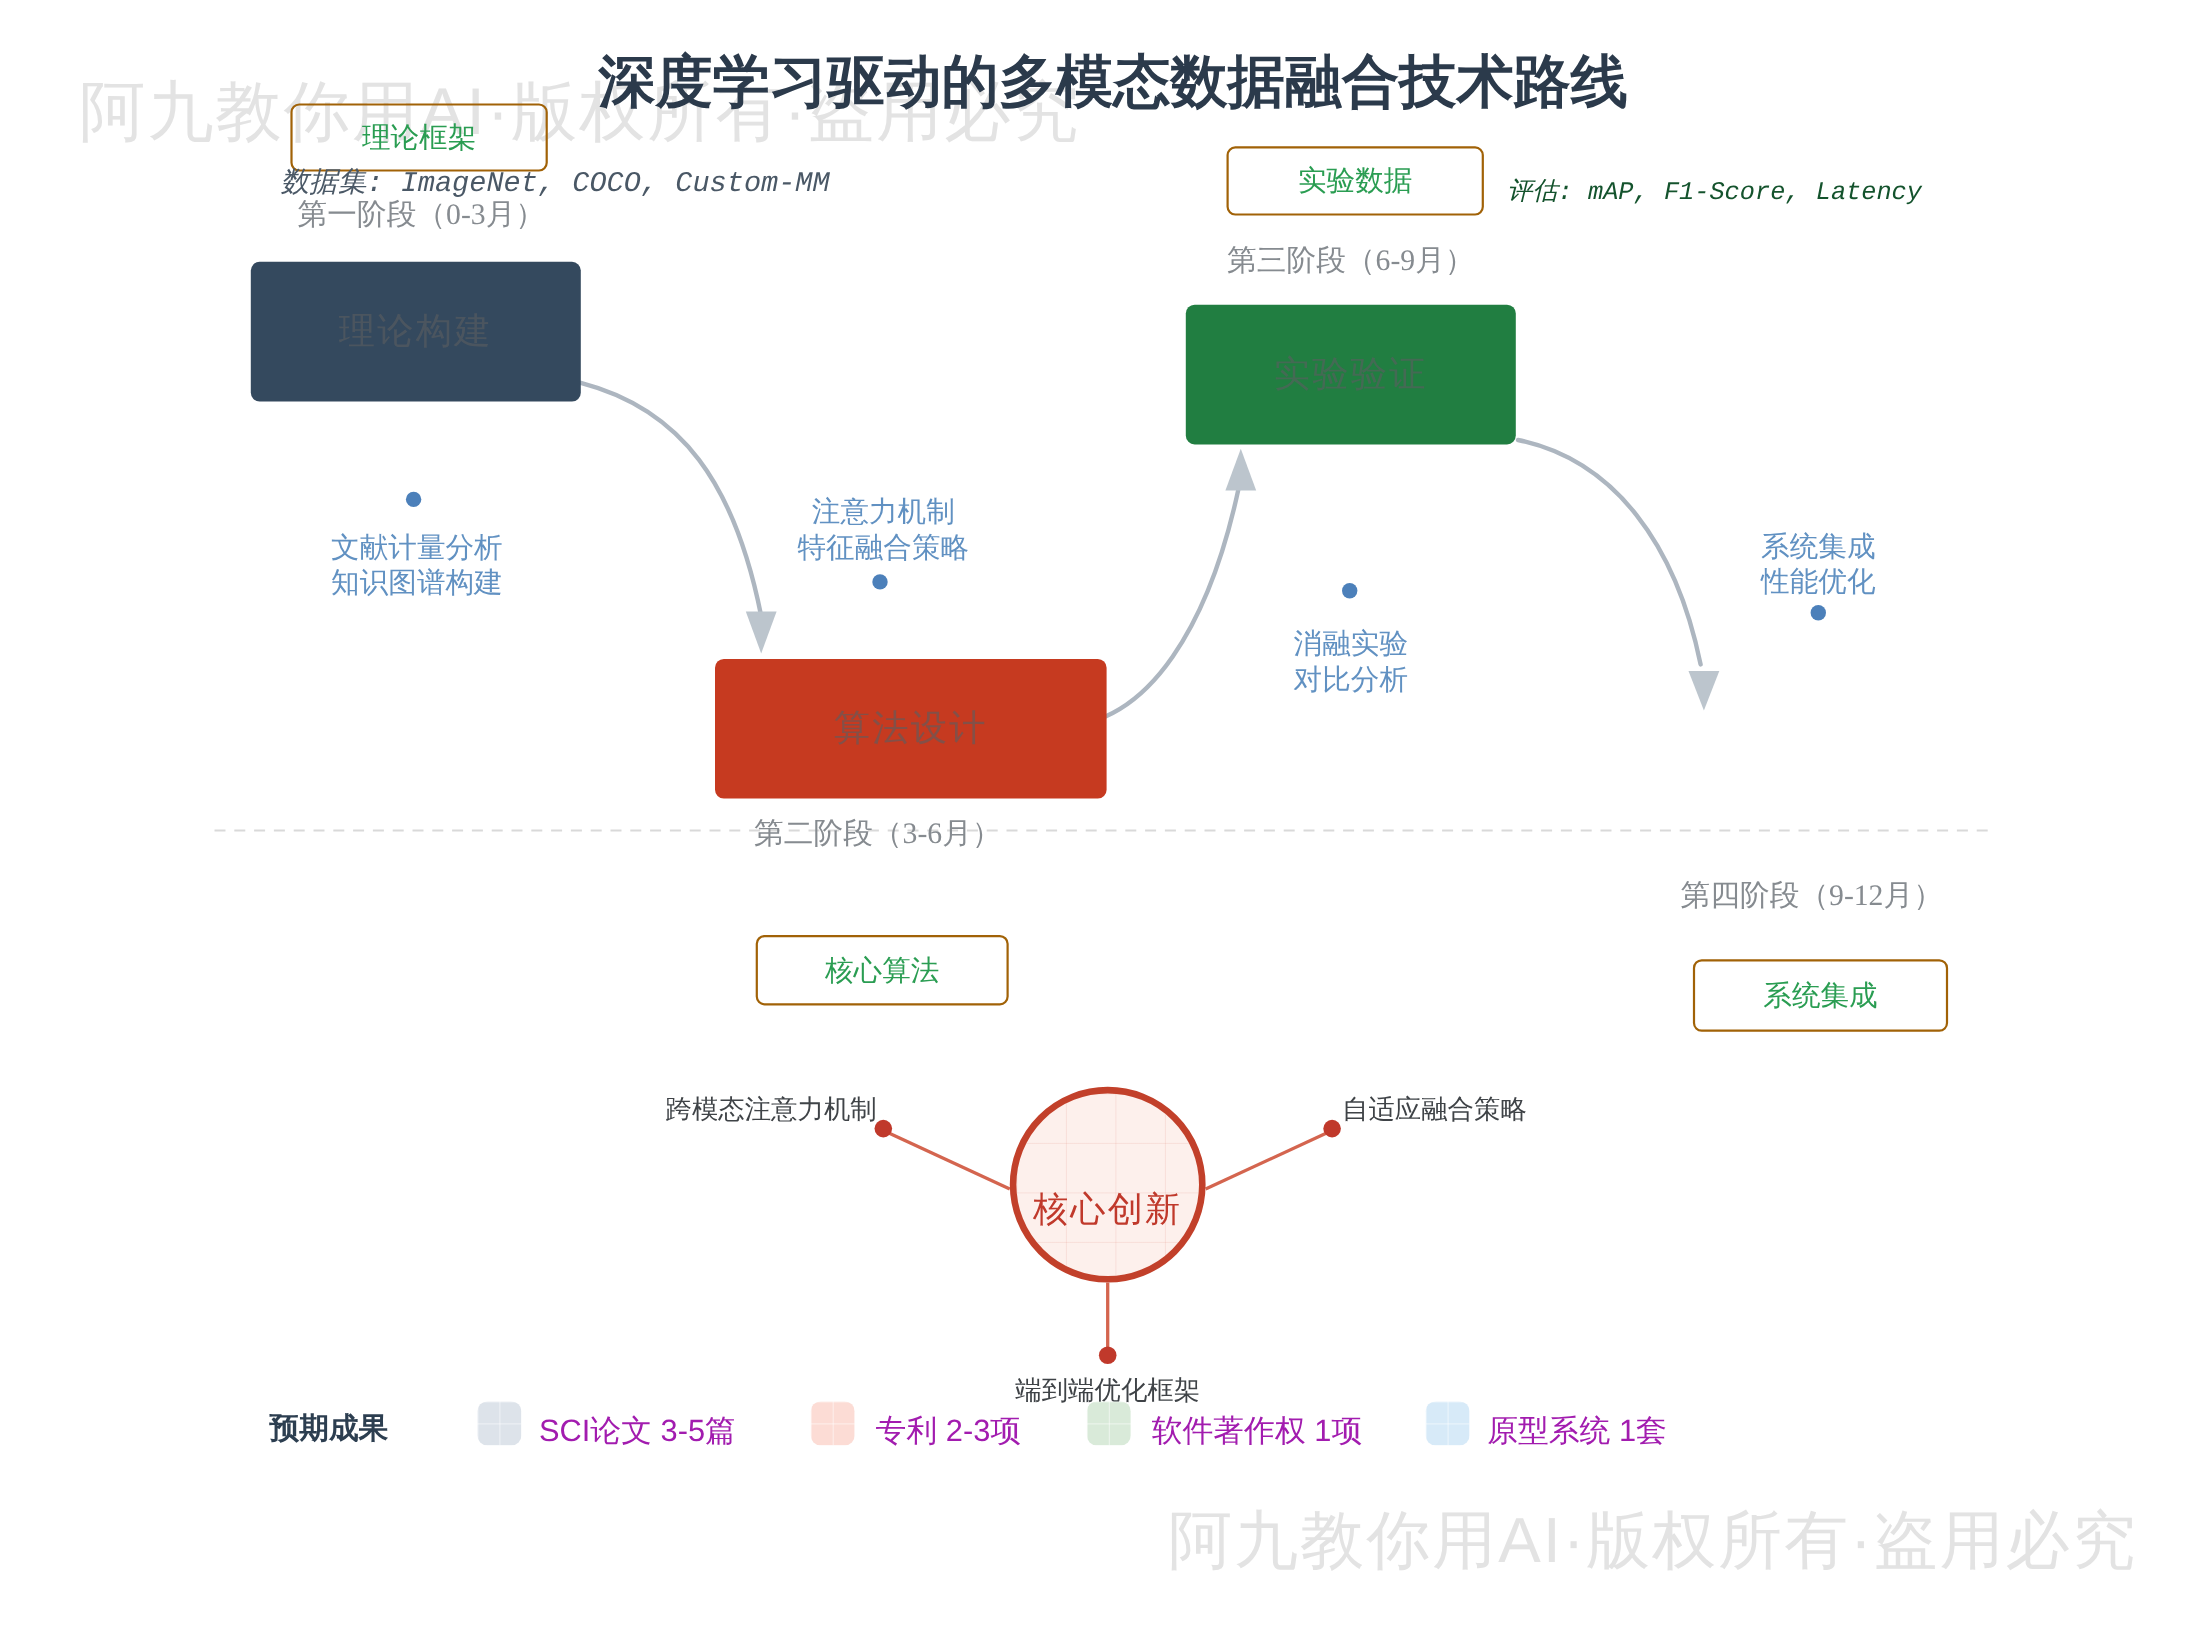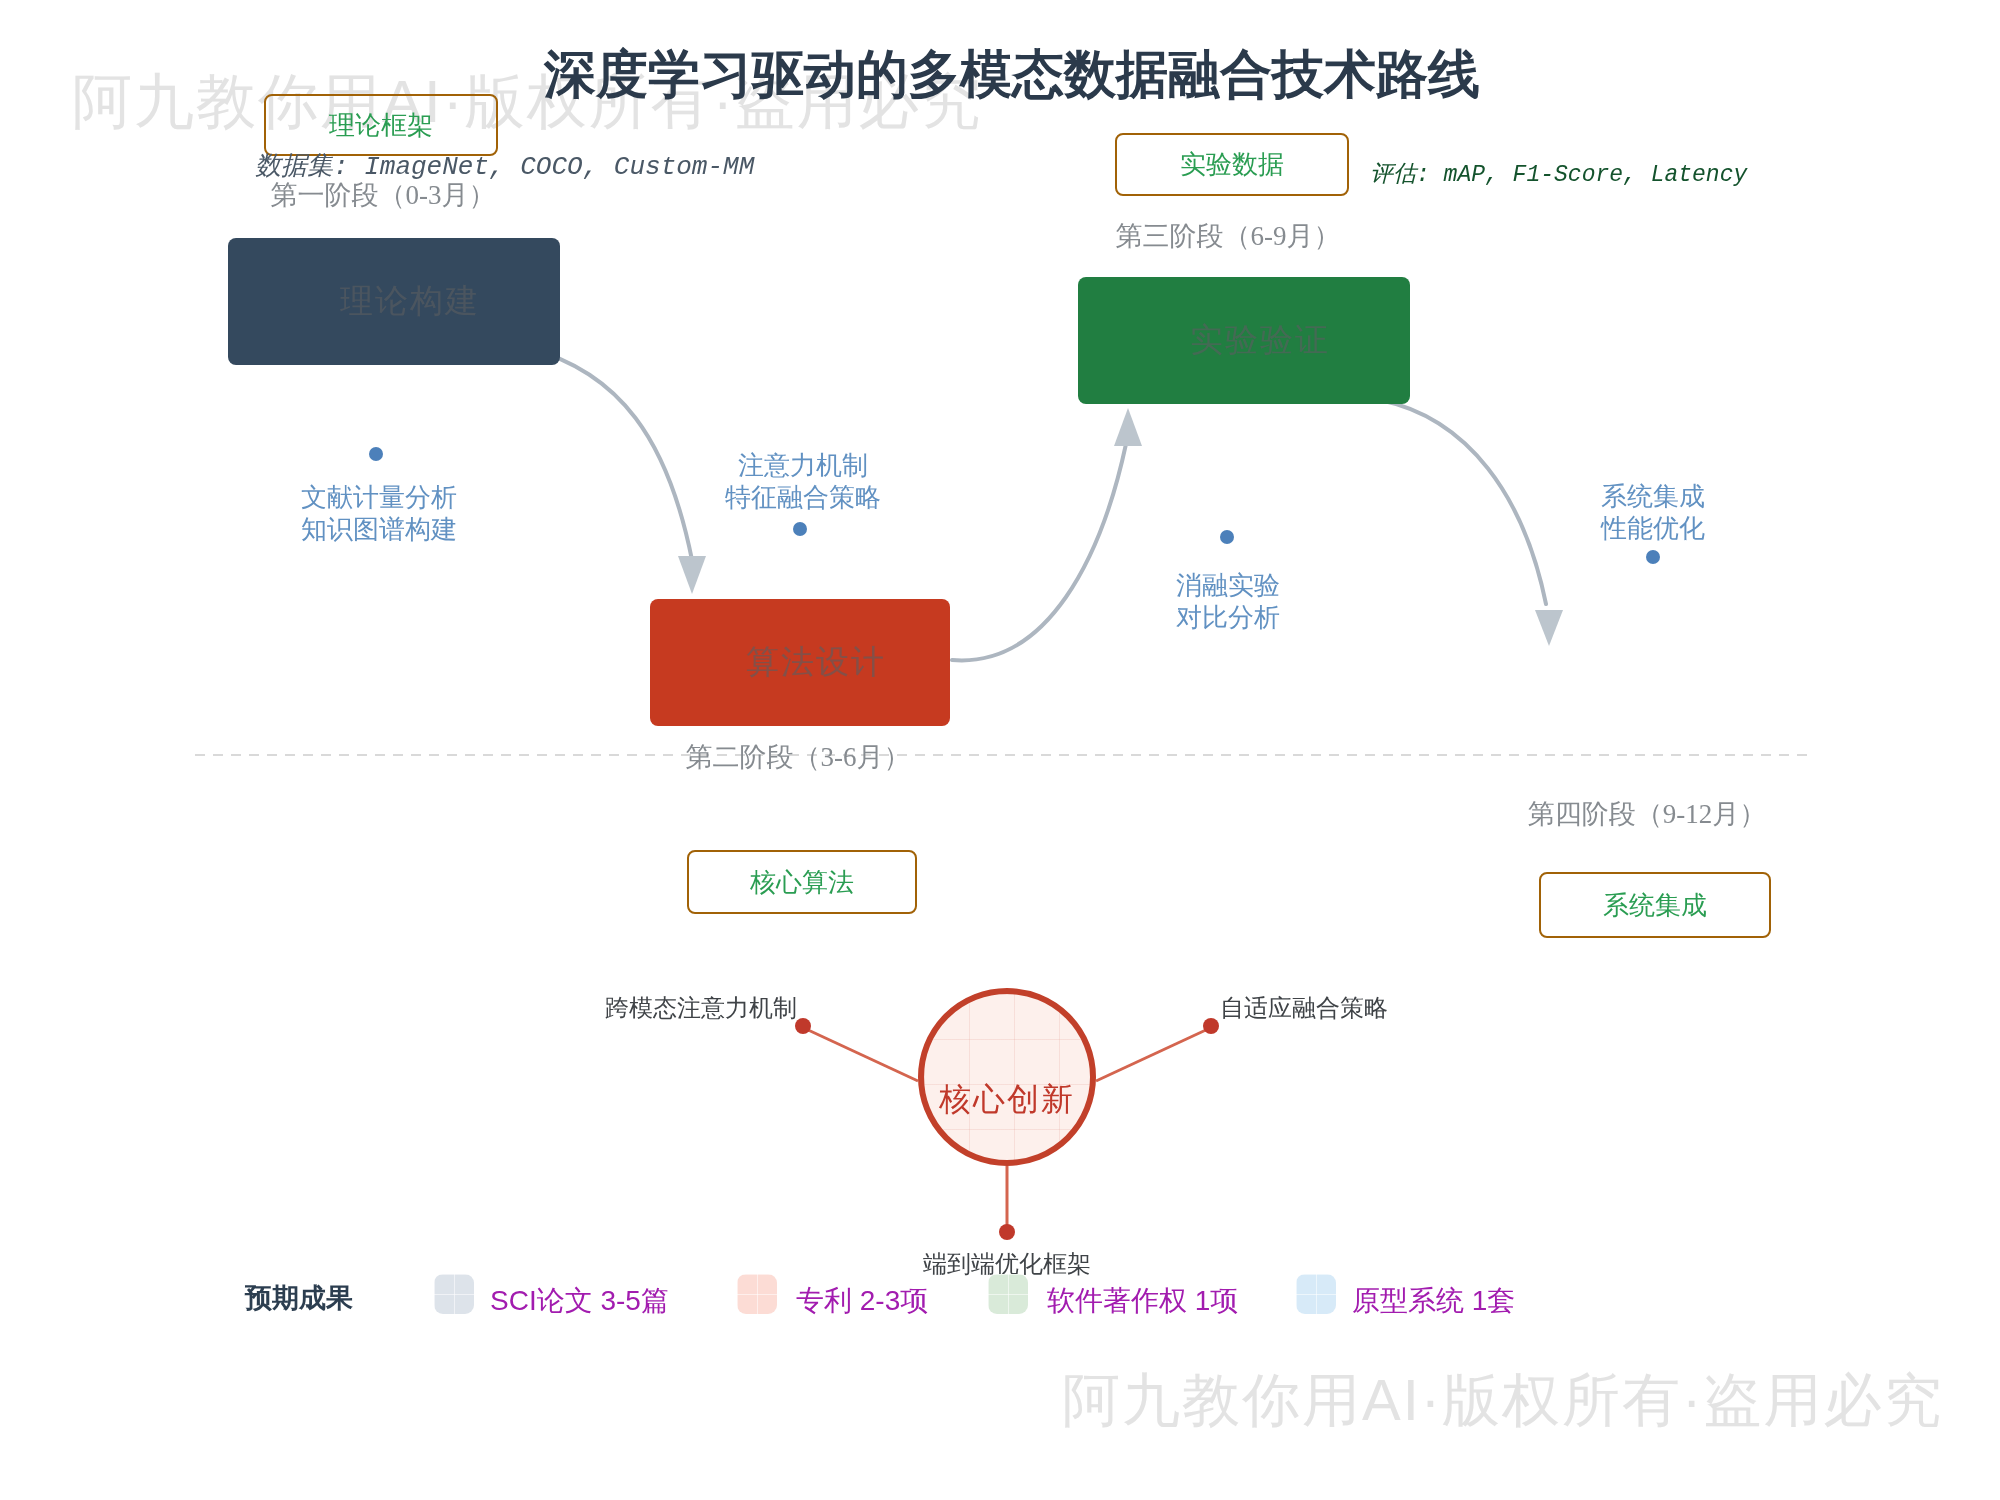--- a/index.html
+++ b/index.html
@@ -5,21 +5,21 @@
   html,body{margin:0;padding:0;background:#ffffff;}
   .canvas{position:relative;width:2000px;height:1500px;background:#ffffff;overflow:hidden;
           font-family:"Liberation Sans",sans-serif;}
   .abs{position:absolute;}
   .watermark{color:#e3e3e3;font-size:58px;letter-spacing:2px;white-space:nowrap;z-index:1;}
   .title{font-size:52px;font-weight:700;color:#2b3a4b;white-space:nowrap;transform:translateX(-50%);z-index:3;}
   svg.layer{position:absolute;left:0;top:0;z-index:2;}
   .qc-box{border:2px solid #a16207;border-radius:8px;background:transparent;display:flex;
           align-items:center;justify-content:center;z-index:3;}
   .qc-box span{font-family:"Liberation Serif","DejaVu Serif",serif;font-size:26px;color:#2a9d52;}
-  .stage-box{border-radius:8px;display:flex;align-items:center;justify-content:center;z-index:3;padding-left:32px;}
+  .stage-box{border-radius:8px;display:flex;align-items:center;justify-content:center;z-index:3;}
   .stage-box span{font-size:33px;color:rgba(90,93,97,0.62);letter-spacing:2px;}
   .bg-theory{background:#34495e;}
   .bg-algo{background:#c63a20;}
   .bg-exp{background:#217e41;}
   .bg-deploy{background:#5b9bd5;}
   .stage-label{font-family:"Liberation Serif","DejaVu Serif",serif;font-size:27px;color:#868b90;
                white-space:nowrap;transform:translateX(-50%);z-index:3;}
   .note{font-family:"Liberation Mono","DejaVu Sans Mono",monospace;font-style:italic;
         white-space:nowrap;z-index:3;}
   .note-datasets{font-size:26px;color:#4a5866;}
@@ -96,21 +96,21 @@
   <div class="abs note note-eval" style="left:1370px;top:158px;">评估: mAP, F1-Score, Latency</div>
 
   <div class="abs stage-label" style="left:383px;top:177px;">第一阶段（0-3月）</div>
   <div class="abs stage-label" style="left:798px;top:739px;">第二阶段（3-6月）</div>
   <div class="abs stage-label" style="left:1228px;top:218px;">第三阶段（6-9月）</div>
   <div class="abs stage-label" style="left:1647px;top:796px;">第四阶段（9-12月）</div>
 
   <div class="abs stage-box bg-theory" style="left:228px;top:238px;width:300px;height:127px;">
     <span>理论构建</span>
   </div>
-  <div class="abs stage-box bg-algo" style="left:650px;top:599px;width:268px;height:127px;">
+  <div class="abs stage-box bg-algo" style="left:650px;top:599px;width:356px;height:127px;">
     <span>算法设计</span>
   </div>
   <div class="abs stage-box bg-exp" style="left:1078px;top:277px;width:300px;height:127px;">
     <span>实验验证</span>
   </div>
 
   <div class="abs annot" style="left:379px;top:482px;">
     <div>文献计量分析</div>
     <div>知识图谱构建</div>
   </div>

